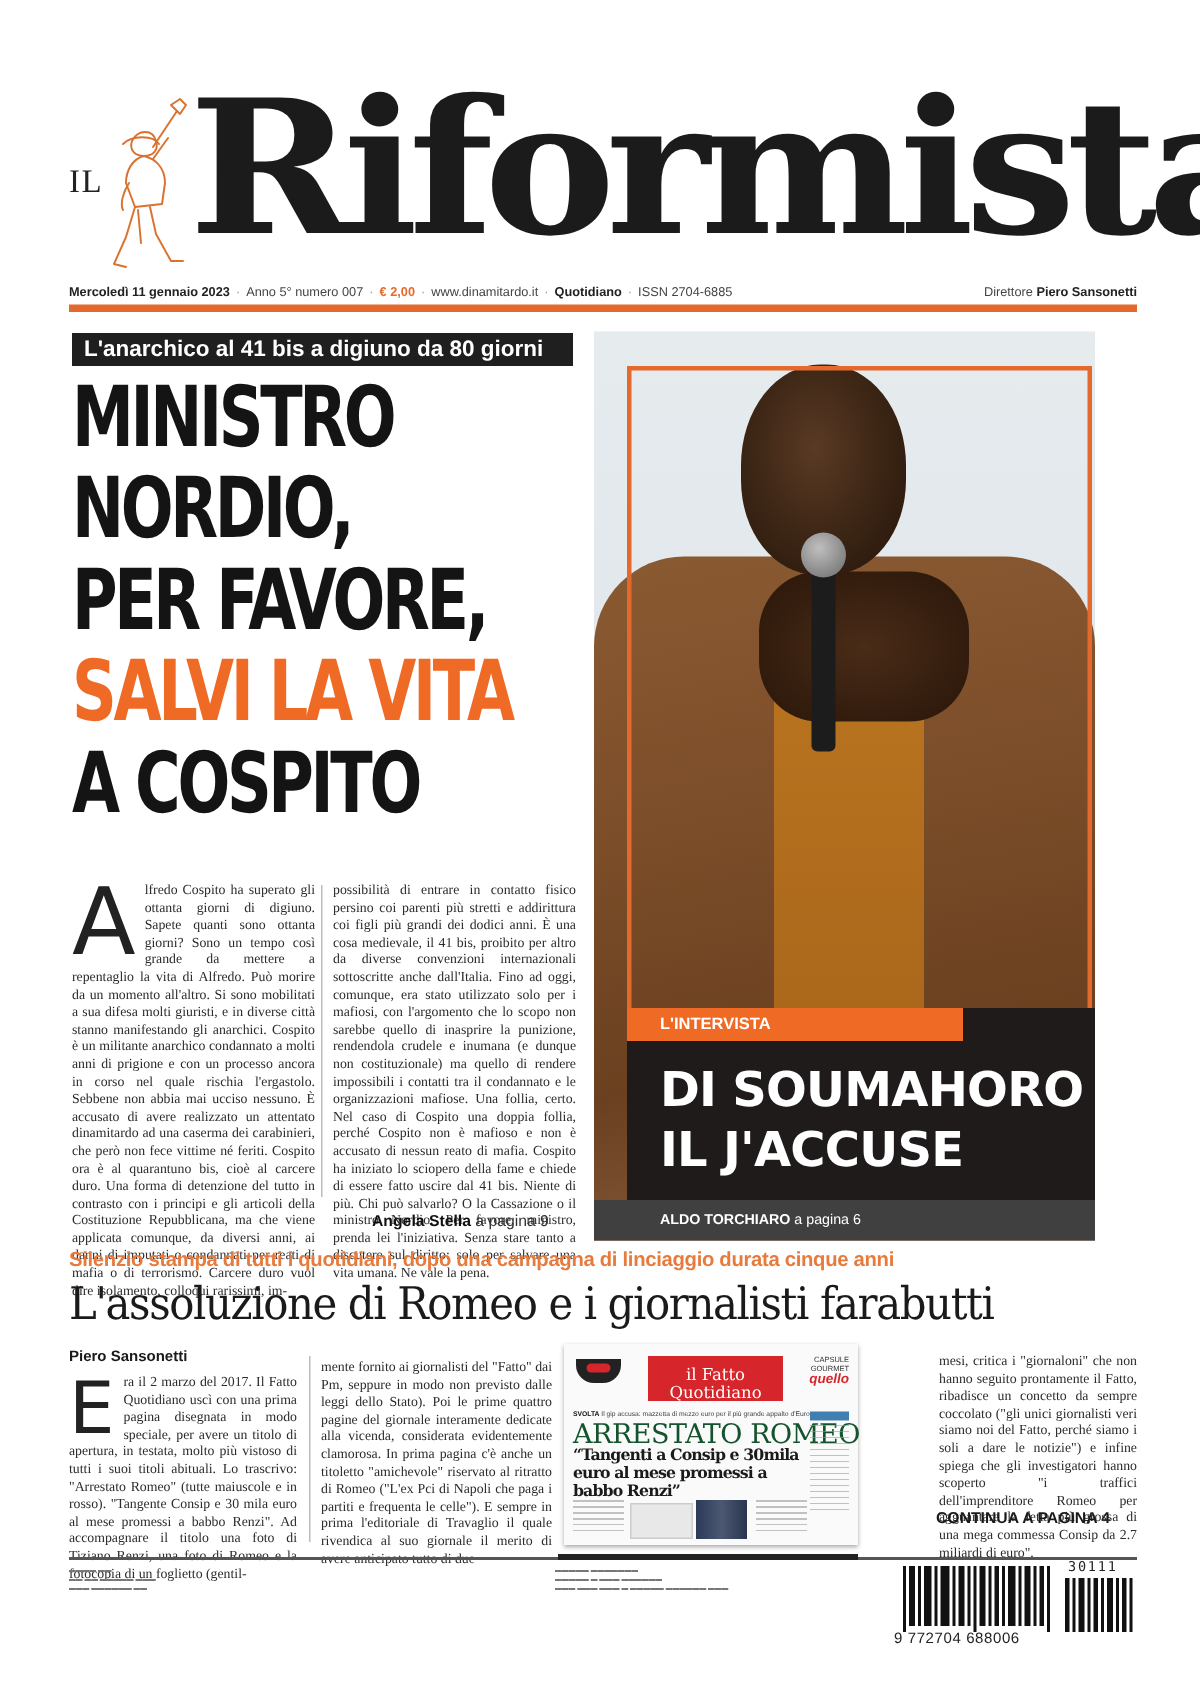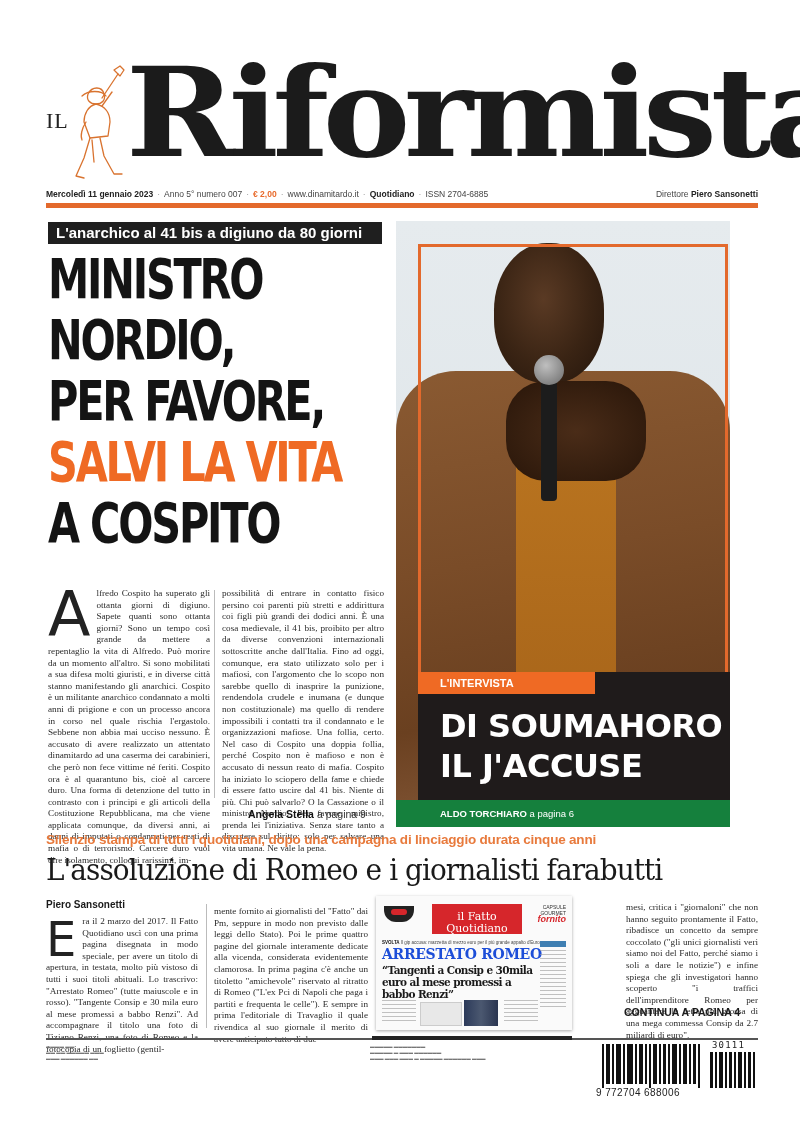--- a/index.html
+++ b/index.html
@@ -39,23 +39,23 @@
   .photo-sky { position:absolute; inset:0; background:linear-gradient(180deg,#e6ebee 0%,#dfe6ea 55%,#c9b8a6 80%,#a88f77 100%); }
   .person-head { position:absolute; left:98px; top:22px; width:110px; height:140px; border-radius:48% 48% 45% 45%; background:radial-gradient(ellipse at 45% 40%,#5a3a24 0%,#3a2414 55%,#24150b 100%); }
   .jacket { position:absolute; left:0; top:150px; width:334px; height:460px; background:linear-gradient(170deg,#8a5a32 0%,#7a4c28 40%,#6a4020 70%,#8d6040 100%); border-radius:60px 60px 0 0; }
   .shirt { position:absolute; left:120px; top:240px; width:100px; height:260px; background:linear-gradient(180deg,#b8731f,#a8651a); }
   .hands { position:absolute; left:110px; top:160px; width:140px; height:100px; border-radius:40px; background:radial-gradient(ellipse,#4a2c18 0%,#2f1a0c 80%); }
   .mic-head { position:absolute; left:138px; top:134px; width:30px; height:30px; border-radius:50%; background:radial-gradient(circle at 40% 35%,#bfbfbf,#6a6a6a); }
   .mic-body { position:absolute; left:145px; top:160px; width:16px; height:120px; background:#1c1c1c; border-radius:4px; }
   .photo-frame { position:absolute; left:418px; top:244px; width:310px; height:560px; border:3px solid #e3692c; box-sizing:border-box; }
 
   .interview-box { position:absolute; left:418px; top:672px; width:312px; height:128px; background:#1f1b1b; }
-  .interview-tag { position:absolute; left:418px; top:672px; width:177px; height:22px; background:#ef6a24; color:#fff; font-weight:bold; font-size:11px; line-height:22px; padding-left:22px; box-sizing:border-box; }
+  .interview-tag { position:absolute; left:418px; top:672px; width:224px; height:22px; background:#ef6a24; color:#fff; font-weight:bold; font-size:11px; line-height:22px; padding-left:22px; box-sizing:border-box; }
   .interview-title { position:absolute; left:440px; top:706px; width:290px; color:#fff; font-family:"DejaVu Sans", sans-serif; font-weight:bold; font-size:32px; line-height:40px; letter-spacing:-0.5px; }
-  .interview-byline { position:absolute; left:396px; top:800px; width:334px; height:27px; background:#15803d; color:#fff; font-size:9.5px; line-height:27px; padding-left:44px; box-sizing:border-box; }
+  .interview-byline { position:absolute; left:396px; top:800px; width:334px; height:27px; background:#404040; color:#fff; font-size:9.5px; line-height:27px; padding-left:44px; box-sizing:border-box; }
   .interview-byline b { font-weight:bold; }
 
   
   .sub-kicker { position:absolute; left:46px; top:832px; font-weight:bold; font-size:13.5px; color:#e87a3c; letter-spacing:-0.2px; white-space:nowrap; }
   .second-headline { position:absolute; left:46px; top:850px; font-family:"DejaVu Serif", serif; font-size:30px; line-height:40px; color:#1a1a1a; letter-spacing:-1px; white-space:nowrap; transform:scaleX(0.93); transform-origin:left; }
   .byline2 { position:absolute; left:46px; top:899px; font-weight:bold; font-size:10px; color:#1a1a1a; }
   .col2b { position:absolute; font-family:"Liberation Serif", serif; font-size:9.2px; line-height:11.6px; color:#2b2b2b; text-align:justify; }
   .s-col1 { left:46px; top:916px; width:152px; }
   .s-col2 { left:214px; top:906px; width:154px; }
   .s-col3 { left:626px; top:902px; width:132px; }
@@ -65,21 +65,21 @@
 
   
   .clip { position:absolute; left:376px; top:896px; width:196px; height:134px; background:#fafafa; box-shadow:0 1px 3px rgba(0,0,0,0.35); }
   .clip-logo { position:absolute; left:56px; top:8px; width:90px; height:30px; background:#d6262b; color:#fff; font-family:"DejaVu Serif", serif; font-size:11px; line-height:12px; text-align:center; padding-top:7px; box-sizing:border-box; }
   .clip-badge-l { position:absolute; left:8px; top:10px; width:30px; height:16px; background:#222; border-radius:0 0 12px 12px; }
   .clip-badge-l::after { content:""; position:absolute; left:7px; top:3px; width:16px; height:6px; background:#d6262b; border-radius:3px; }
   .clip-badge-r { position:absolute; right:6px; top:8px; width:40px; font-size:5px; line-height:6px; text-align:right; color:#333; }
   .clip-badge-r .r { color:#d6262b; font-size:9px; font-weight:bold; font-style:italic; }
   .clip-kick { position:absolute; left:6px; top:44px; font-size:4.5px; color:#444; white-space:nowrap; }
   .clip-kick b { color:#111; }
-  .clip-title { position:absolute; left:6px; top:50px; font-family:"DejaVu Serif", serif; font-weight:bold; font-size:14px; color:#1d4ed8; letter-spacing:-0.3px; white-space:nowrap; }
+  .clip-title { position:absolute; left:6px; top:50px; font-family:"DejaVu Serif", serif; font-weight:normal; font-size:18px; color:#14532d; letter-spacing:-0.3px; white-space:nowrap; }
   .clip-sub { position:absolute; left:6px; top:68px; width:160px; font-family:"DejaVu Serif", serif; font-weight:bold; font-size:10.5px; line-height:12px; color:#1a1a1a; letter-spacing:-0.6px; }
   .clip-side { position:absolute; right:6px; top:45px; width:26px; height:6px; background:#3f7fb2; }
   .clip-sidetext { position:absolute; right:6px; top:54px; width:26px; height:60px; background:repeating-linear-gradient(180deg,#999 0 1px,transparent 1px 4px); opacity:0.6; }
   .clip-photo { position:absolute; left:88px; top:104px; width:34px; height:26px; background:linear-gradient(90deg,#2c3a5a,#4b5870,#2a3550); }
   .clip-note { position:absolute; left:44px; top:106px; width:40px; height:22px; background:#e8e8e8; border:1px solid #ccc; }
   .clip-lines { position:absolute; left:6px; top:104px; width:34px; height:24px; background:repeating-linear-gradient(180deg,#888 0 1px,transparent 1px 4px); opacity:0.5; }
   .clip-lines2 { position:absolute; left:128px; top:104px; width:34px; height:24px; background:repeating-linear-gradient(180deg,#888 0 1px,transparent 1px 4px); opacity:0.5; }
 
   
   .rule-black { position:absolute; left:46px; top:1038px; width:712px; height:2px; background:#555; }
@@ -167,21 +167,21 @@
   <div class="continua">CONTINUA A PAGINA 4</div>
 
   <div class="clip">
     <div class="clip-badge-l"></div>
     <div class="clip-logo">
         <div>il Fatto</div>
         <div>Quotidiano</div>
       </div>
     <div class="clip-badge-r">
         <div>CAPSULE GOURMET</div>
-        <div class="r">fornito</div>
+        <div class="r">quello</div>
       </div>
     <div class="clip-kick"><b>SVOLTA</b> <span>Il gip accusa: mazzetta di mezzo euro per il più grande appalto d'Europa</span></div>
     <div class="clip-title">ARRESTATO ROMEO</div>
     <div class="clip-sub">“Tangenti a Consip e 30mila euro al mese promessi a babbo Renzi”</div>
     <div class="clip-side"></div>
     <div class="clip-sidetext"></div>
     <div class="clip-lines"></div>
     <div class="clip-note"></div>
     <div class="clip-photo"></div>
     <div class="clip-lines2"></div>

